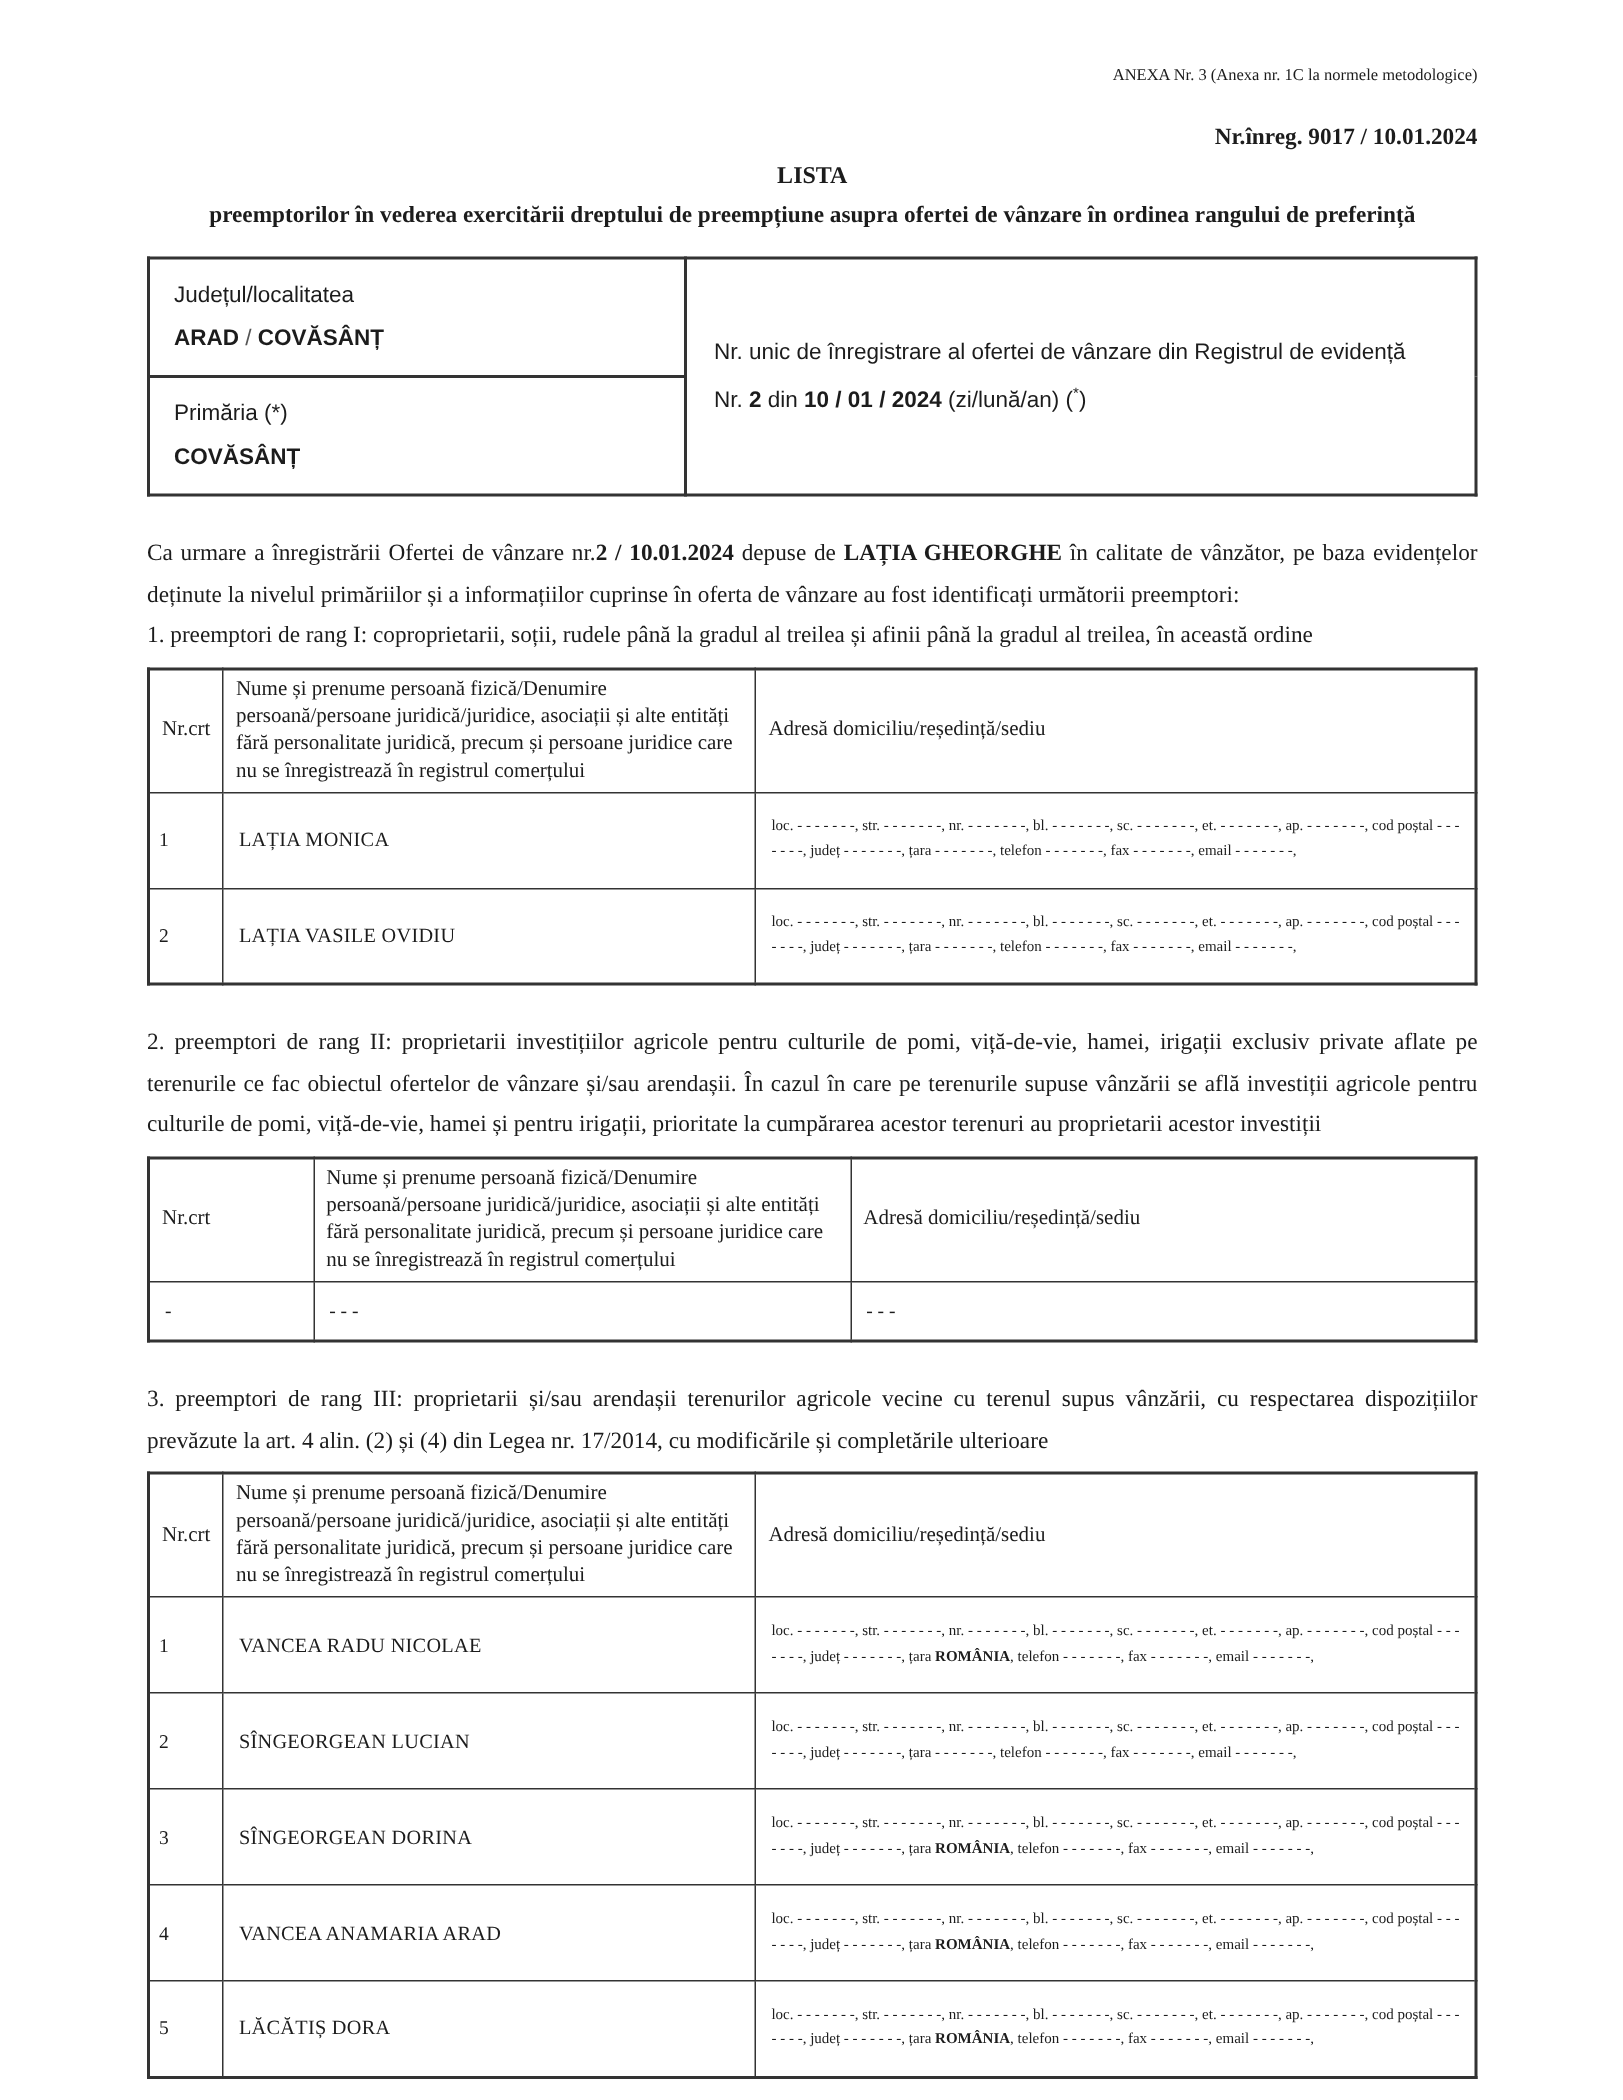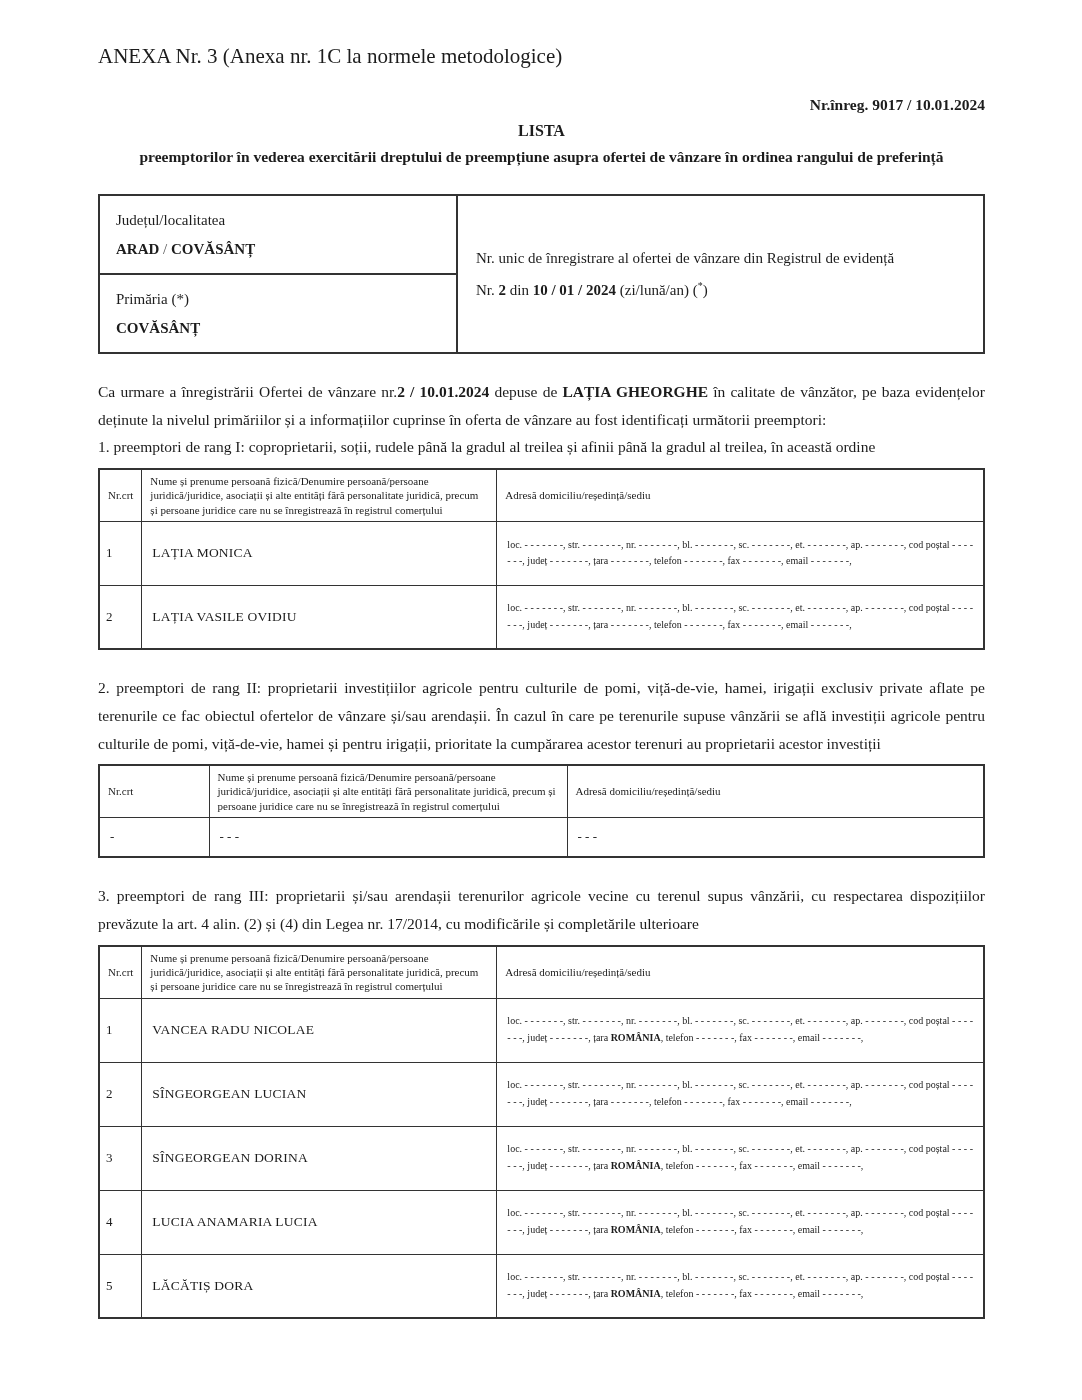--- a/index.html
+++ b/index.html
@@ -5,29 +5,29 @@
   * { margin:0; padding:0; box-sizing:border-box; }
   html,body { background:#ffffff; }
   body { font-family:"Liberation Serif","DejaVu Serif",serif; color:#1c1c1c; }
   .page {
     width:1082px; min-height:1400px;
     padding:44px 97px 40px 98px;
     background:#fff;
     position:relative;
   }
   
-  .annex-line { font-size:21px; }
+  .annex-line { text-align:right; font-size:11px; }
   .regno-line { text-align:right; font-size:15.5px; margin-top:27px;font-weight:bold; }
   .doc-title  { text-align:center; font-size:16px; font-weight:bold; margin-top:8px; }
   .doc-subtitle { text-align:center; font-size:15.5px; font-weight:bold; line-height:1.95; margin-top:2px; }
 
   
   table.info {
-    width:100%; border-collapse:collapse; margin-top:22px;
-    font-family:Liberation Serif, serif;
+    width:100%; border-collapse:collapse; margin-top:12px;
+    font-family:Liberation Sans, sans-serif;
     font-size:15px;
   }
   table.info, table.info td { border:2px solid #333; }
   table.info td { padding:10px 16px; vertical-align:middle; }
   table.info td.lcell { width:358px; height:70px; }
   table.info .lcell .label { line-height:1.9; }
   table.info .lcell .value { line-height:1.9; font-weight:bold; }
   table.info .lcell .value .sep { font-weight:normal; color:#555; }
   table.info td.rcell { line-height:2.15; padding:12px 18px; }
   table.info .reg-text { text-align:justify; }
@@ -41,21 +41,21 @@
   }
   .mt-par { margin-top:24px; }
 
   
   table.data {
     width:100%; border-collapse:collapse; margin-top:7px;
   }
   table.data { border:2px solid #333; }
   table.data th, table.data td { border:1.5px solid #333; vertical-align:middle; }
   table.data th {
-    font-weight:normal; font-size:11px; line-height:1.3;
+    font-weight:normal; font-size:14px; line-height:1.3;
     text-align:left; padding:4px 8px; height:52px;
   }
   th.h-nr { width:42px; padding-left:5px; font-size:11px; }
   th.h-name { width:355px; text-align:justify; }
   table.data2 th.h-nr { width:110px; }
   table.data2 th.h-name { width:358px; }
   td.c-nr { font-size:13px; padding:4px 4px 4px 6px; }
   td.c-name { font-size:13.5px; font-weight:normal; padding:4px 10px; letter-spacing:.2px; }
   td.c-addr {
     font-size:10px; line-height:1.68; text-align:justify;
@@ -156,21 +156,21 @@
       <td class="c-name">SÎNGEORGEAN LUCIAN</td>
       <td class="c-addr"><span>loc. - - - - - - -, str. - - - - - - -, nr. - - - - - - -, bl. - - - - - - -, sc. - - - - - - -, et. - - - - - - -, ap. - - - - - - -, cod poștal - - - - - - -, județ - - - - - - -, țara - - - - - - -, telefon - - - - - - -, fax - - - - - - -, email - - - - - - -,</span><span class="b"></span><span></span></td>
     </tr>
     <tr class="r-std">
       <td class="c-nr">3</td>
       <td class="c-name">SÎNGEORGEAN DORINA</td>
       <td class="c-addr"><span>loc. - - - - - - -, str. - - - - - - -, nr. - - - - - - -, bl. - - - - - - -, sc. - - - - - - -, et. - - - - - - -, ap. - - - - - - -, cod poștal - - - - - - -, județ - - - - - - -, țara </span><span class="b">ROMÂNIA</span><span>, telefon - - - - - - -, fax - - - - - - -, email - - - - - - -,</span></td>
     </tr>
     <tr class="r-std">
       <td class="c-nr">4</td>
-      <td class="c-name">LUCIA ANAMARIA LUCIA</td>
+      <td class="c-name">VANCEA ANAMARIA ARAD</td>
       <td class="c-addr"><span>loc. - - - - - - -, str. - - - - - - -, nr. - - - - - - -, bl. - - - - - - -, sc. - - - - - - -, et. - - - - - - -, ap. - - - - - - -, cod poștal - - - - - - -, județ - - - - - - -, țara </span><span class="b">ROMÂNIA</span><span>, telefon - - - - - - -, fax - - - - - - -, email - - - - - - -,</span></td>
     </tr>
     <tr class="r-std">
       <td class="c-nr">5</td>
       <td class="c-name">LĂCĂTIȘ DORA</td>
       <td class="c-addr"><span>loc. - - - - - - -, str. - - - - - - -, nr. - - - - - - -, bl. - - - - - - -, sc. - - - - - - -, et. - - - - - - -, ap. - - - - - - -, cod poștal - - - - - - -, județ - - - - - - -, țara </span><span class="b">ROMÂNIA</span><span>, telefon - - - - - - -, fax - - - - - - -, email - - - - - - -,</span></td>
     </tr>
   </tbody>
     </table>
 

